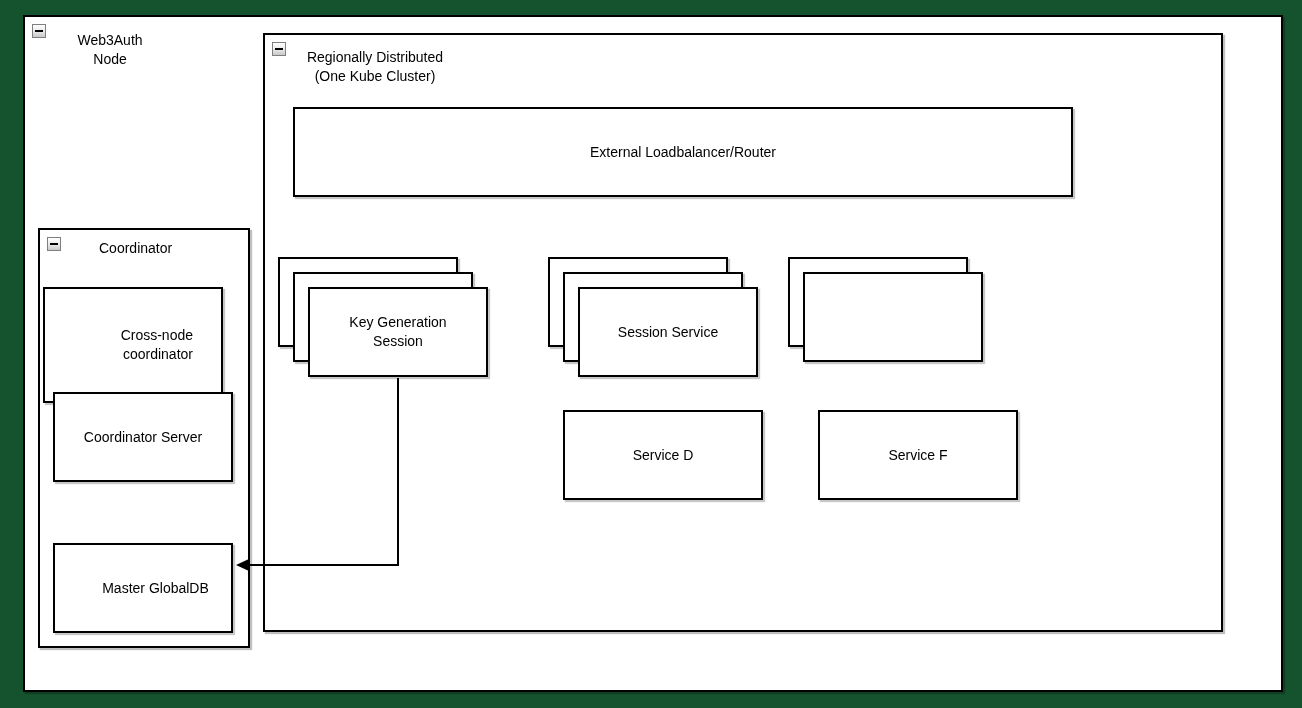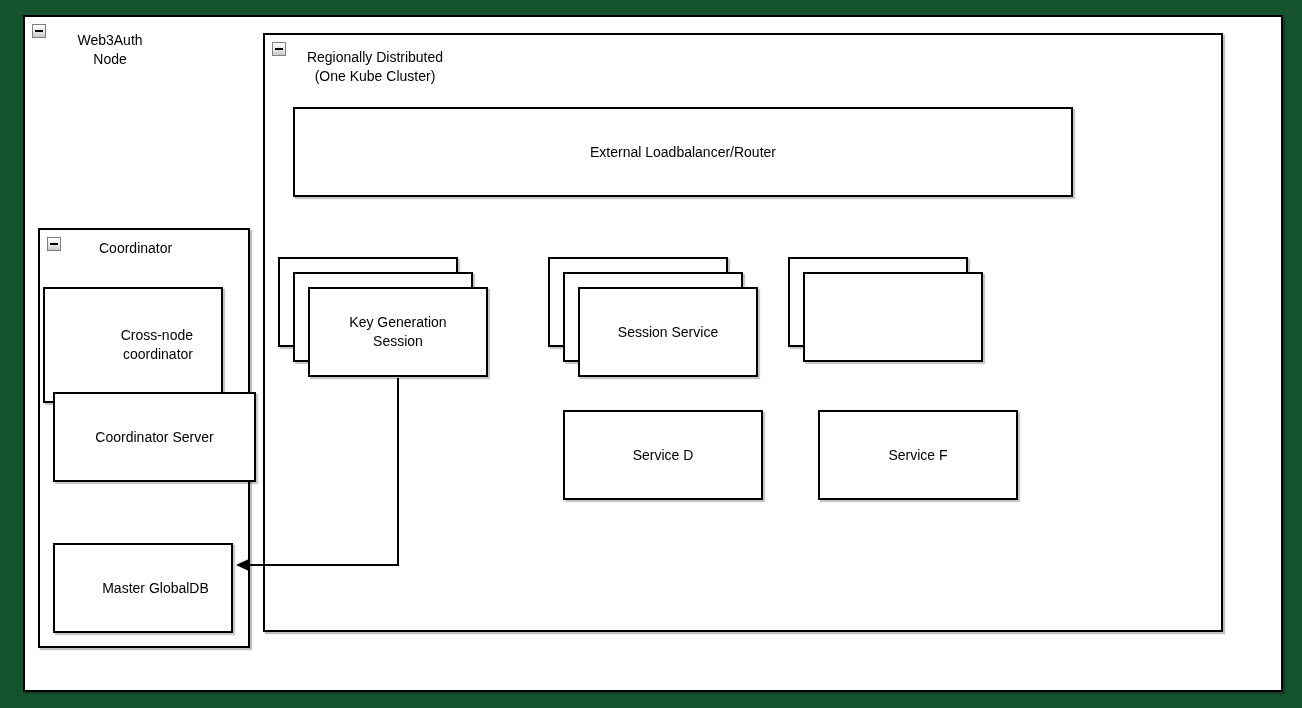--- a/index.html
+++ b/index.html
@@ -144,21 +144,21 @@
   </div>
 
   <div class="group z2" style="left:38px; top:228px; width:212px; height:420px;">
     <span class="collapse" style="left:7px; top:7px;"></span>
     <div class="group-label left" style="left:27px; top:9px;margin-left:32px;">Coordinator</div>
 
     <div class="node" style="left:3px; top:57px; width:180px; height:116px;">
       <span class="wrap-narrow">Cross-node coordinator</span>
     </div>
 
-    <div class="node" style="left:13px; top:162px; width:203px; height:90px;">
+    <div class="node" style="left:13px; top:162px; width:180px; height:90px;">
       <span>Coordinator Server</span>
     </div>
 
     <div class="node" style="left:13px; top:313px; width:180px; height:90px;padding-left:25px;">
       <span>Master GlobalDB</span>
     </div>
   </div>
 
   <svg class="edge-layer" viewBox="0 0 1302 708">
     <path d="M 398 378 L 398 565 L 249 565" fill="none" stroke="#000000" stroke-width="2"></path>

